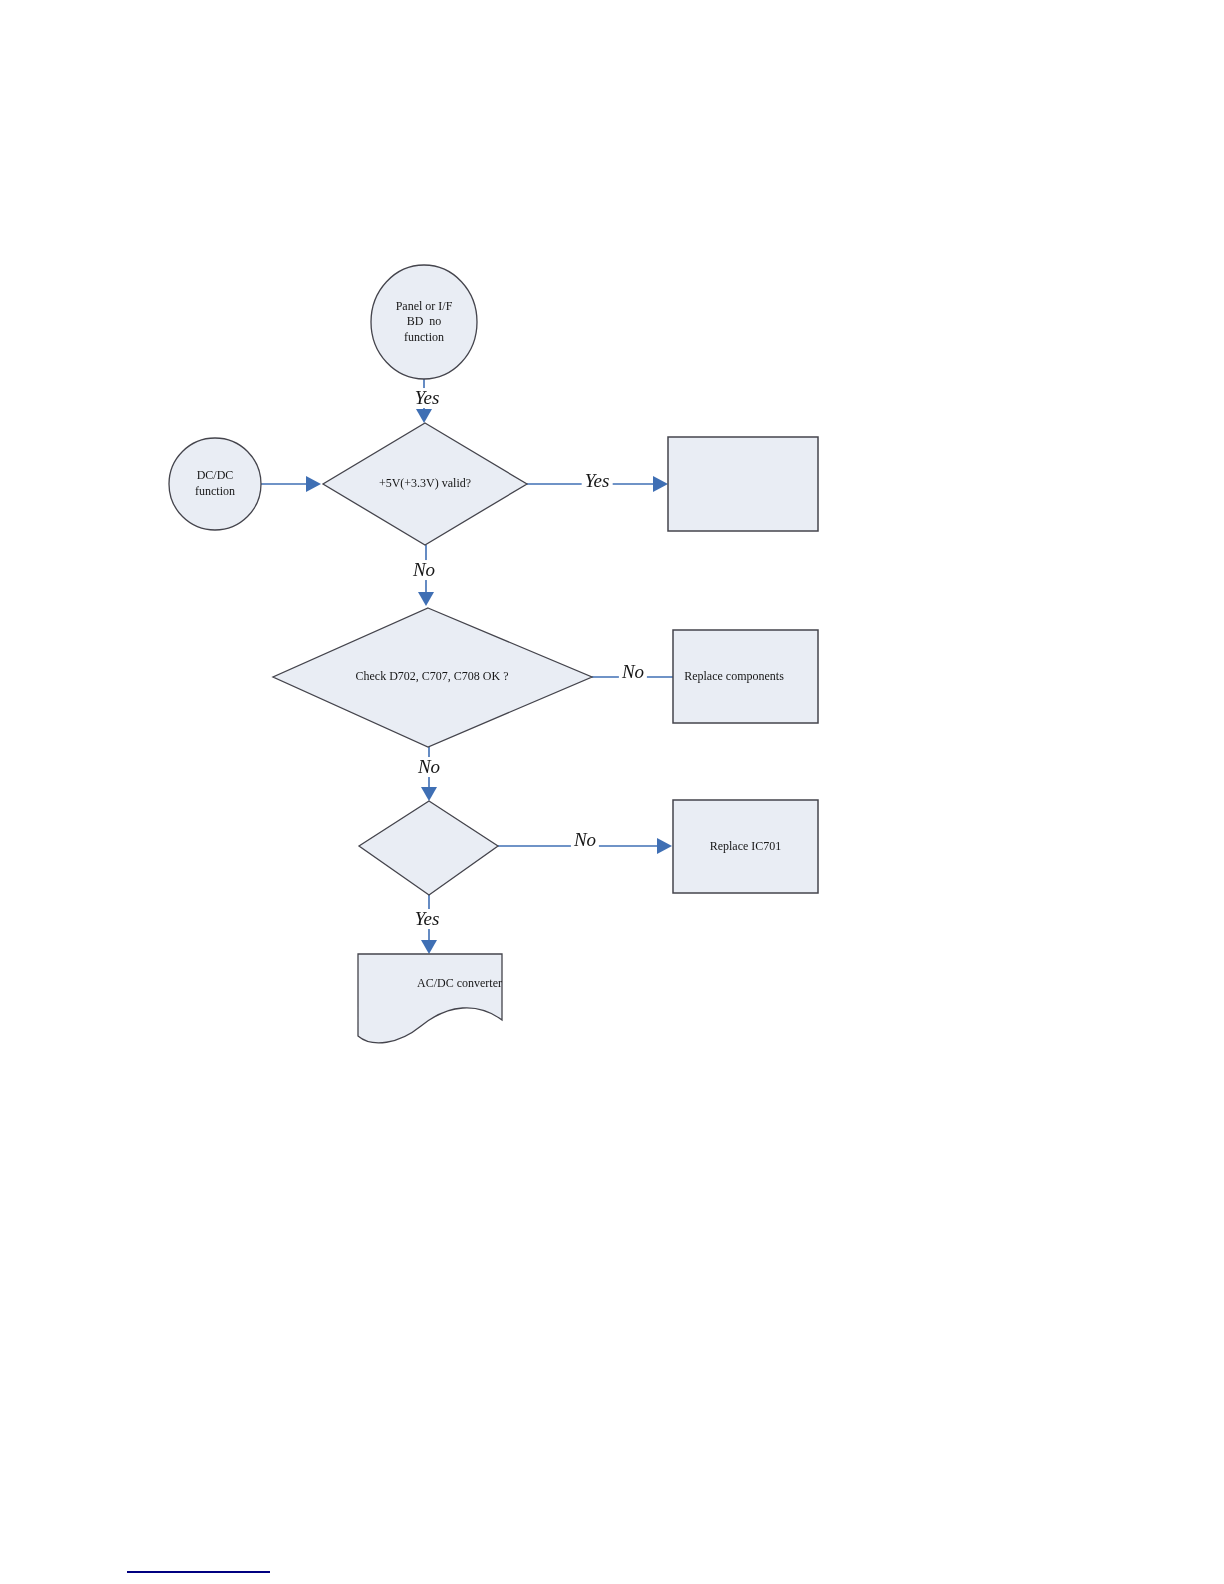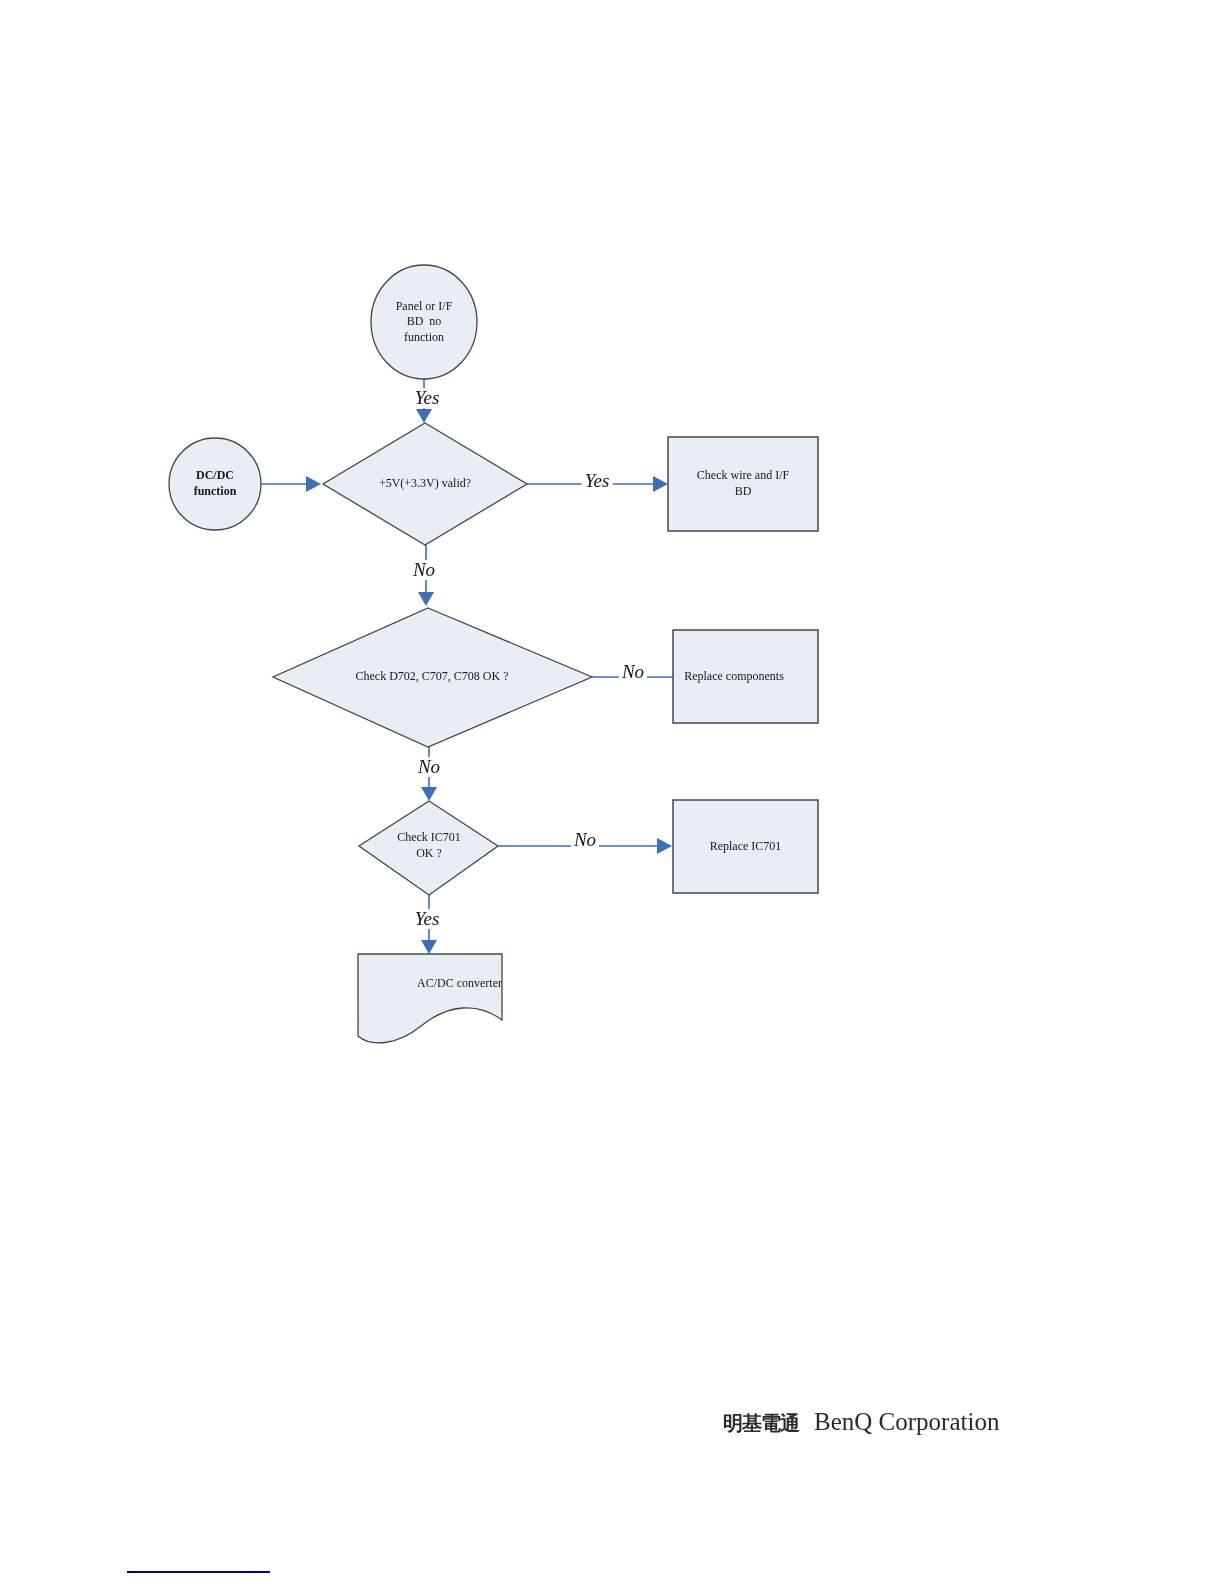--- a/index.html
+++ b/index.html
@@ -99,63 +99,51 @@
     <rect x="673" y="800" width="145" height="93" style="fill:var(--node-fill,#e9edf4);stroke:var(--node-border,#44444c);stroke-width:1.5"></rect>
     <path d="M358 954 L502 954 L502 1020 C478 1002 448 1004 421 1026 C399 1044 372 1048 358 1036 Z" style="fill:var(--node-fill,#e9edf4);stroke:var(--node-border,#44444c);stroke-width:1.3"></path>
   </svg>
 
   <div class="node-label" style="left:354px;top:278px;width:140px;height:88px;">
     <div class="nl">Panel or I/F</div>
     <div class="nl">BD  no</div>
     <div class="nl">function</div>
   </div>
 
-  <div class="node-label" style="left:165px;top:440px;width:100px;height:88px;font-weight:bold;">
+  <div class="node-label" style="left:165px;top:440px;width:100px;height:88px;">
     <div class="nl">DC/DC</div>
     <div class="nl">function</div>
   </div>
 
   <div class="node-label" style="left:325px;top:462px;width:200px;height:44px;">
     <div class="nl">+5V(+3.3V) valid?</div>
   </div>
 
-  <div class="node-label" style="left:668px;top:437px;width:150px;height:94px;">
-    <div class="nl">Check wire and I/F</div>
-    <div class="nl">BD</div>
-  </div>
 
   <div class="node-label" style="left:282px;top:655px;width:300px;height:44px;">
     <div class="nl">Check D702, C707, C708 OK ?</div>
   </div>
 
   <div class="node-label" style="left:673px;top:630px;width:122px;height:93px;">
     <div class="nl">Replace components</div>
   </div>
 
-  <div class="node-label" style="left:363px;top:801px;width:132px;height:90px;">
-    <div class="nl">Check IC701</div>
-    <div class="nl">OK ?</div>
-  </div>
 
   <div class="node-label" style="left:673px;top:800px;width:145px;height:93px;">
     <div class="nl">Replace IC701</div>
   </div>
 
   <div class="node-label" style="left:358px;top:954px;width:144px;height:60px;align-items:flex-end;">
     <div class="nl">AC/DC converter</div>
   </div>
 
   <div class="edge-label" style="left:427px;top:398px;">Yes</div>
   <div class="edge-label" style="left:597px;top:481px;">Yes</div>
   <div class="edge-label" style="left:424px;top:570px;">No</div>
   <div class="edge-label" style="left:633px;top:672px;">No</div>
   <div class="edge-label" style="left:429px;top:767px;">No</div>
   <div class="edge-label" style="left:585px;top:840px;">No</div>
   <div class="edge-label" style="left:427px;top:919px;">Yes</div>
 
-  <div class="footer-logo">
-    <span class="logo-cjk">明基電通</span>
-    <span class="logo-word">BenQ Corporation</span>
-  </div>
 
   <div class="footer-rule"></div>
 
 </div>
 
 </body></html>

